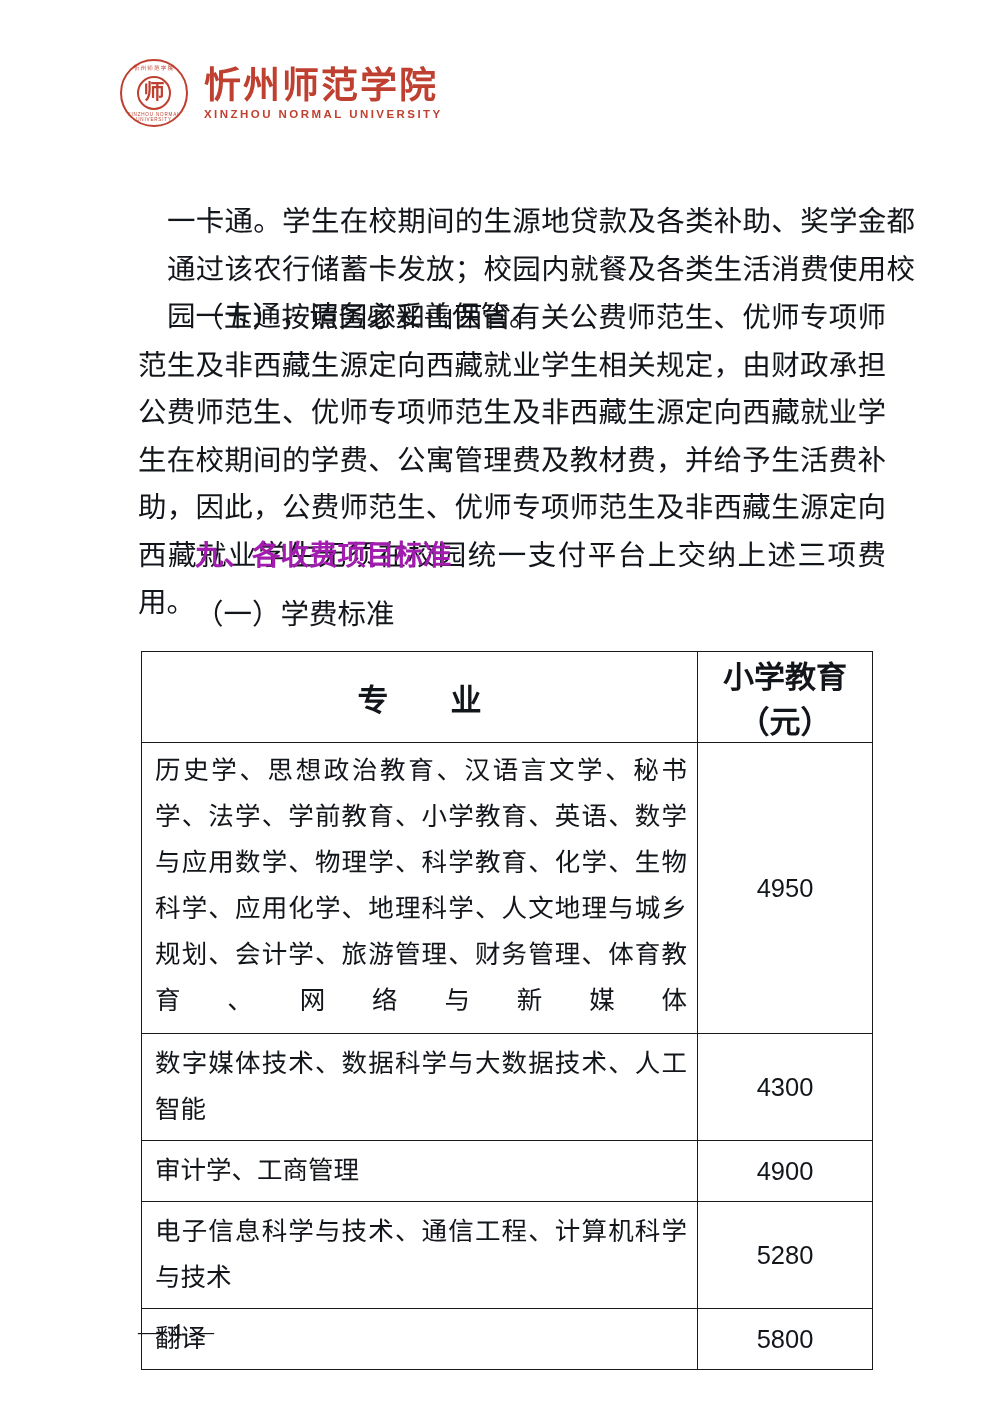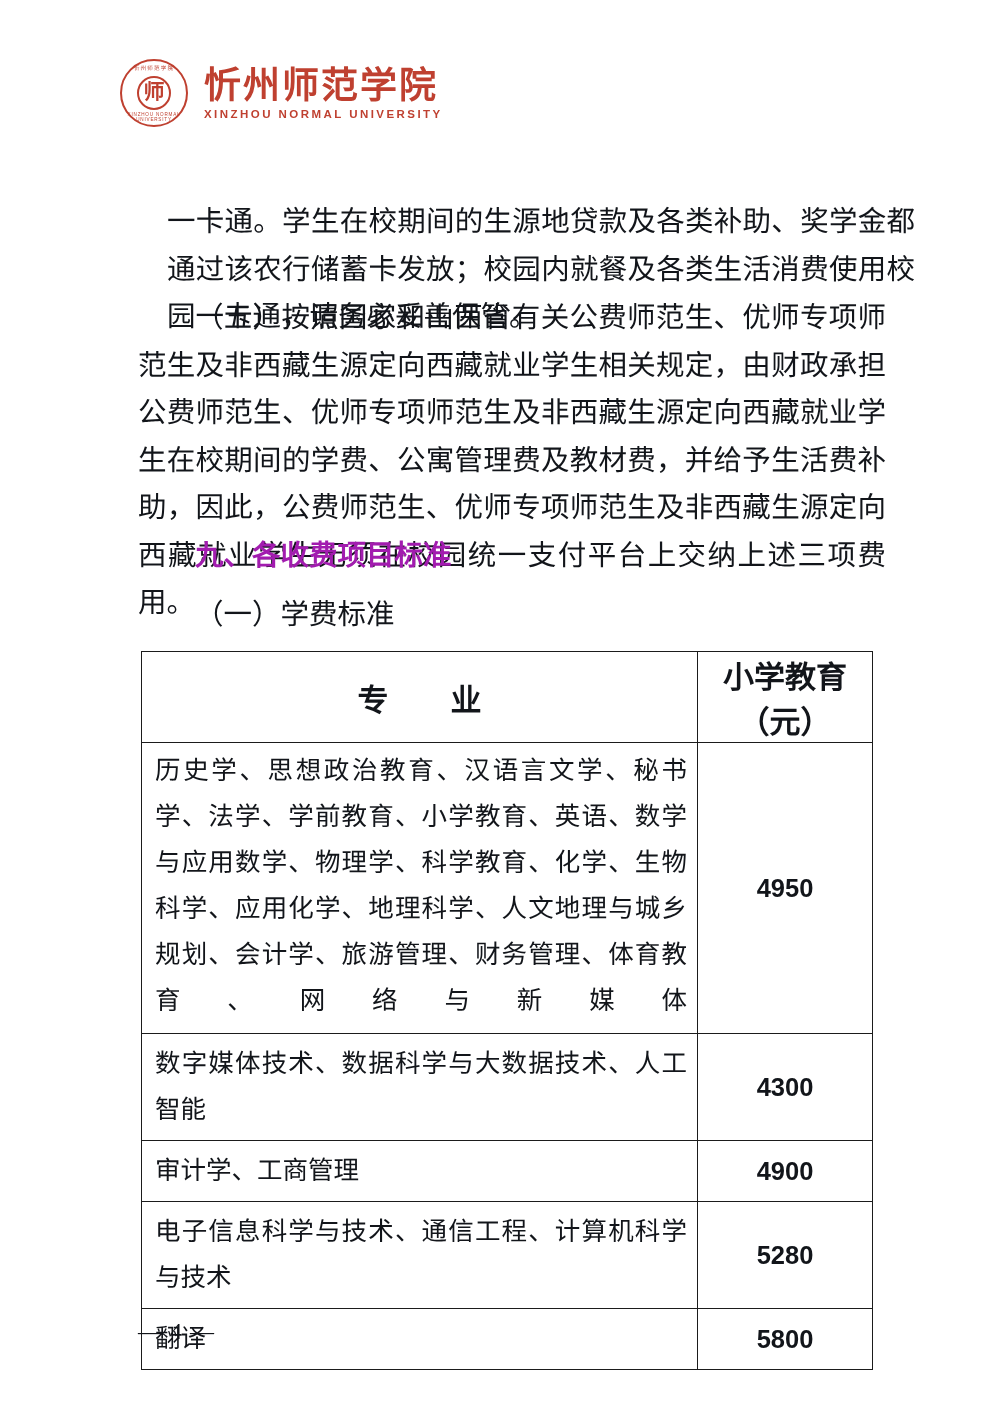--- a/index.html
+++ b/index.html
@@ -177,21 +177,21 @@
     padding: 7px 10px 7px 13px;
     font-weight: 400;
   }
   .fee-table td.major.tight {
     text-align-last: justify;
     font-family: Liberation Mono, monospace;
   }
   .fee-table td.fee {
     font-size: 25.5px;
     text-align: center;
-    font-weight: 700;
+    font-weight: 400;
     font-family: "Liberation Sans", "DejaVu Sans", sans-serif;
   }
   .fee-table tr.r-big td.major { height: 258px; }
   .fee-table tr.r-med td.major { height: 82px; }
   .fee-table tr.r-one td.major { height: 32px; }
 
   
   .footer {
     position: absolute;
     left: 138px;

